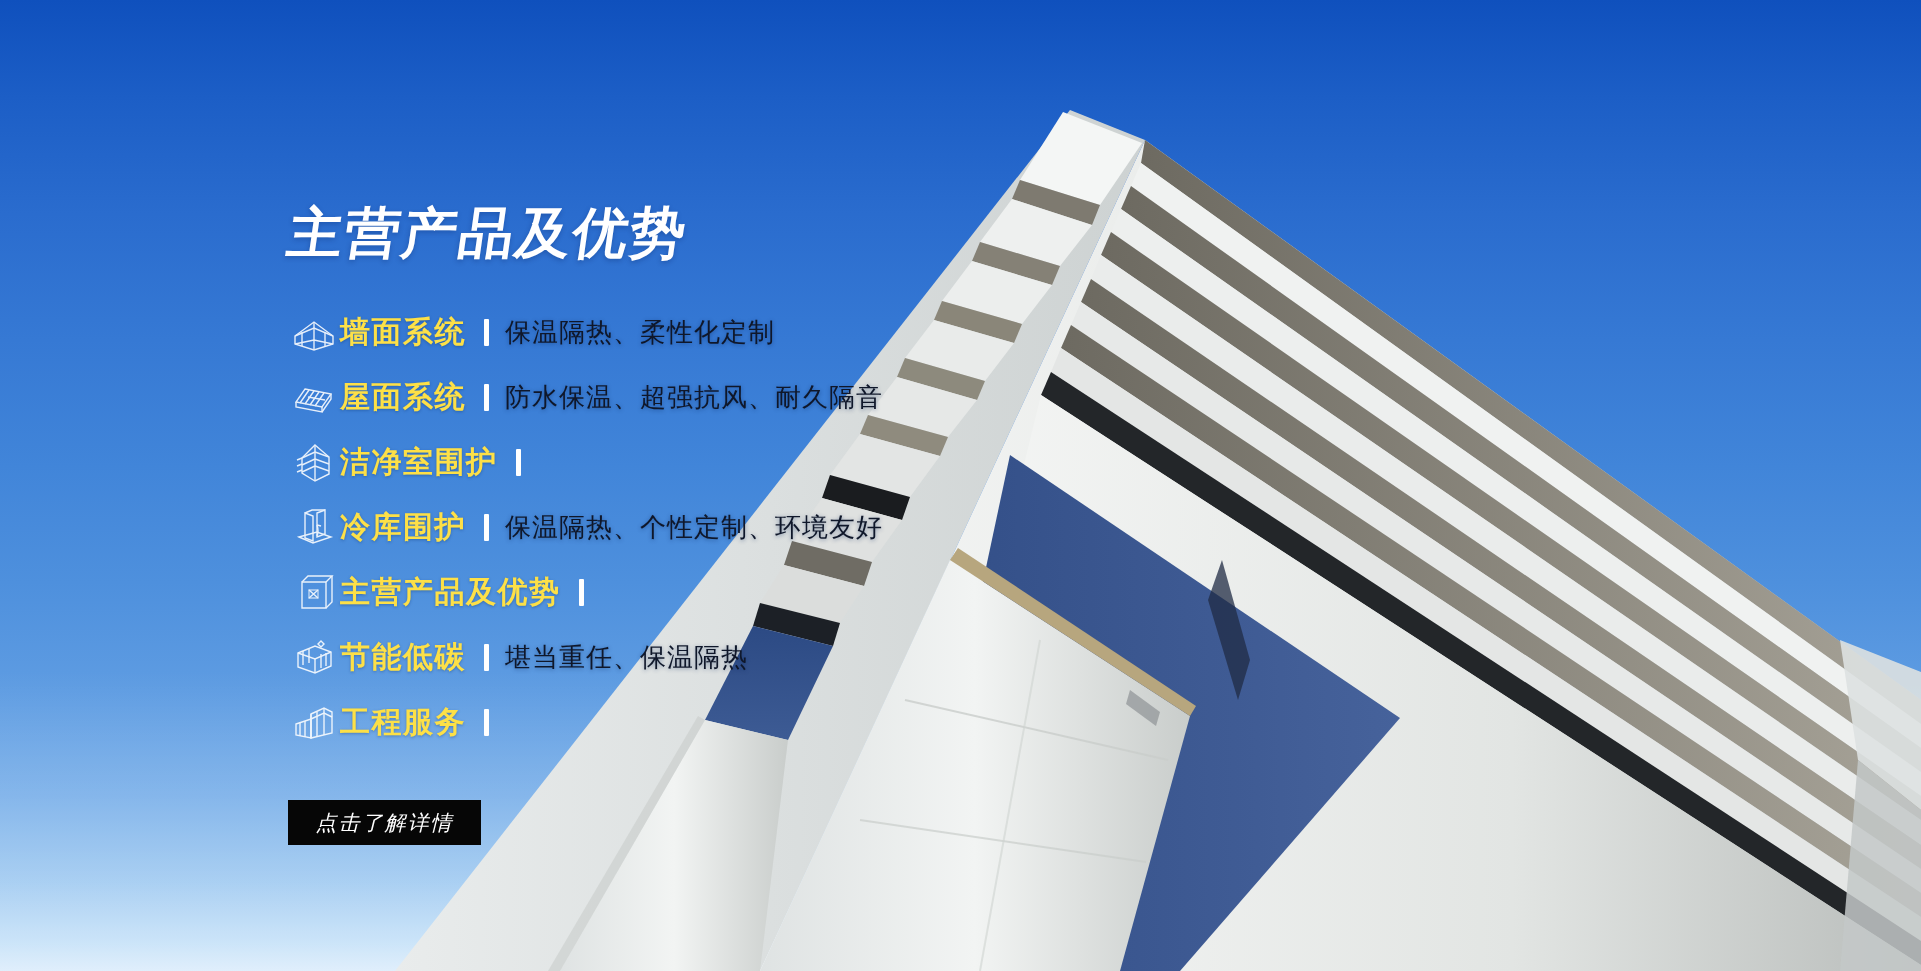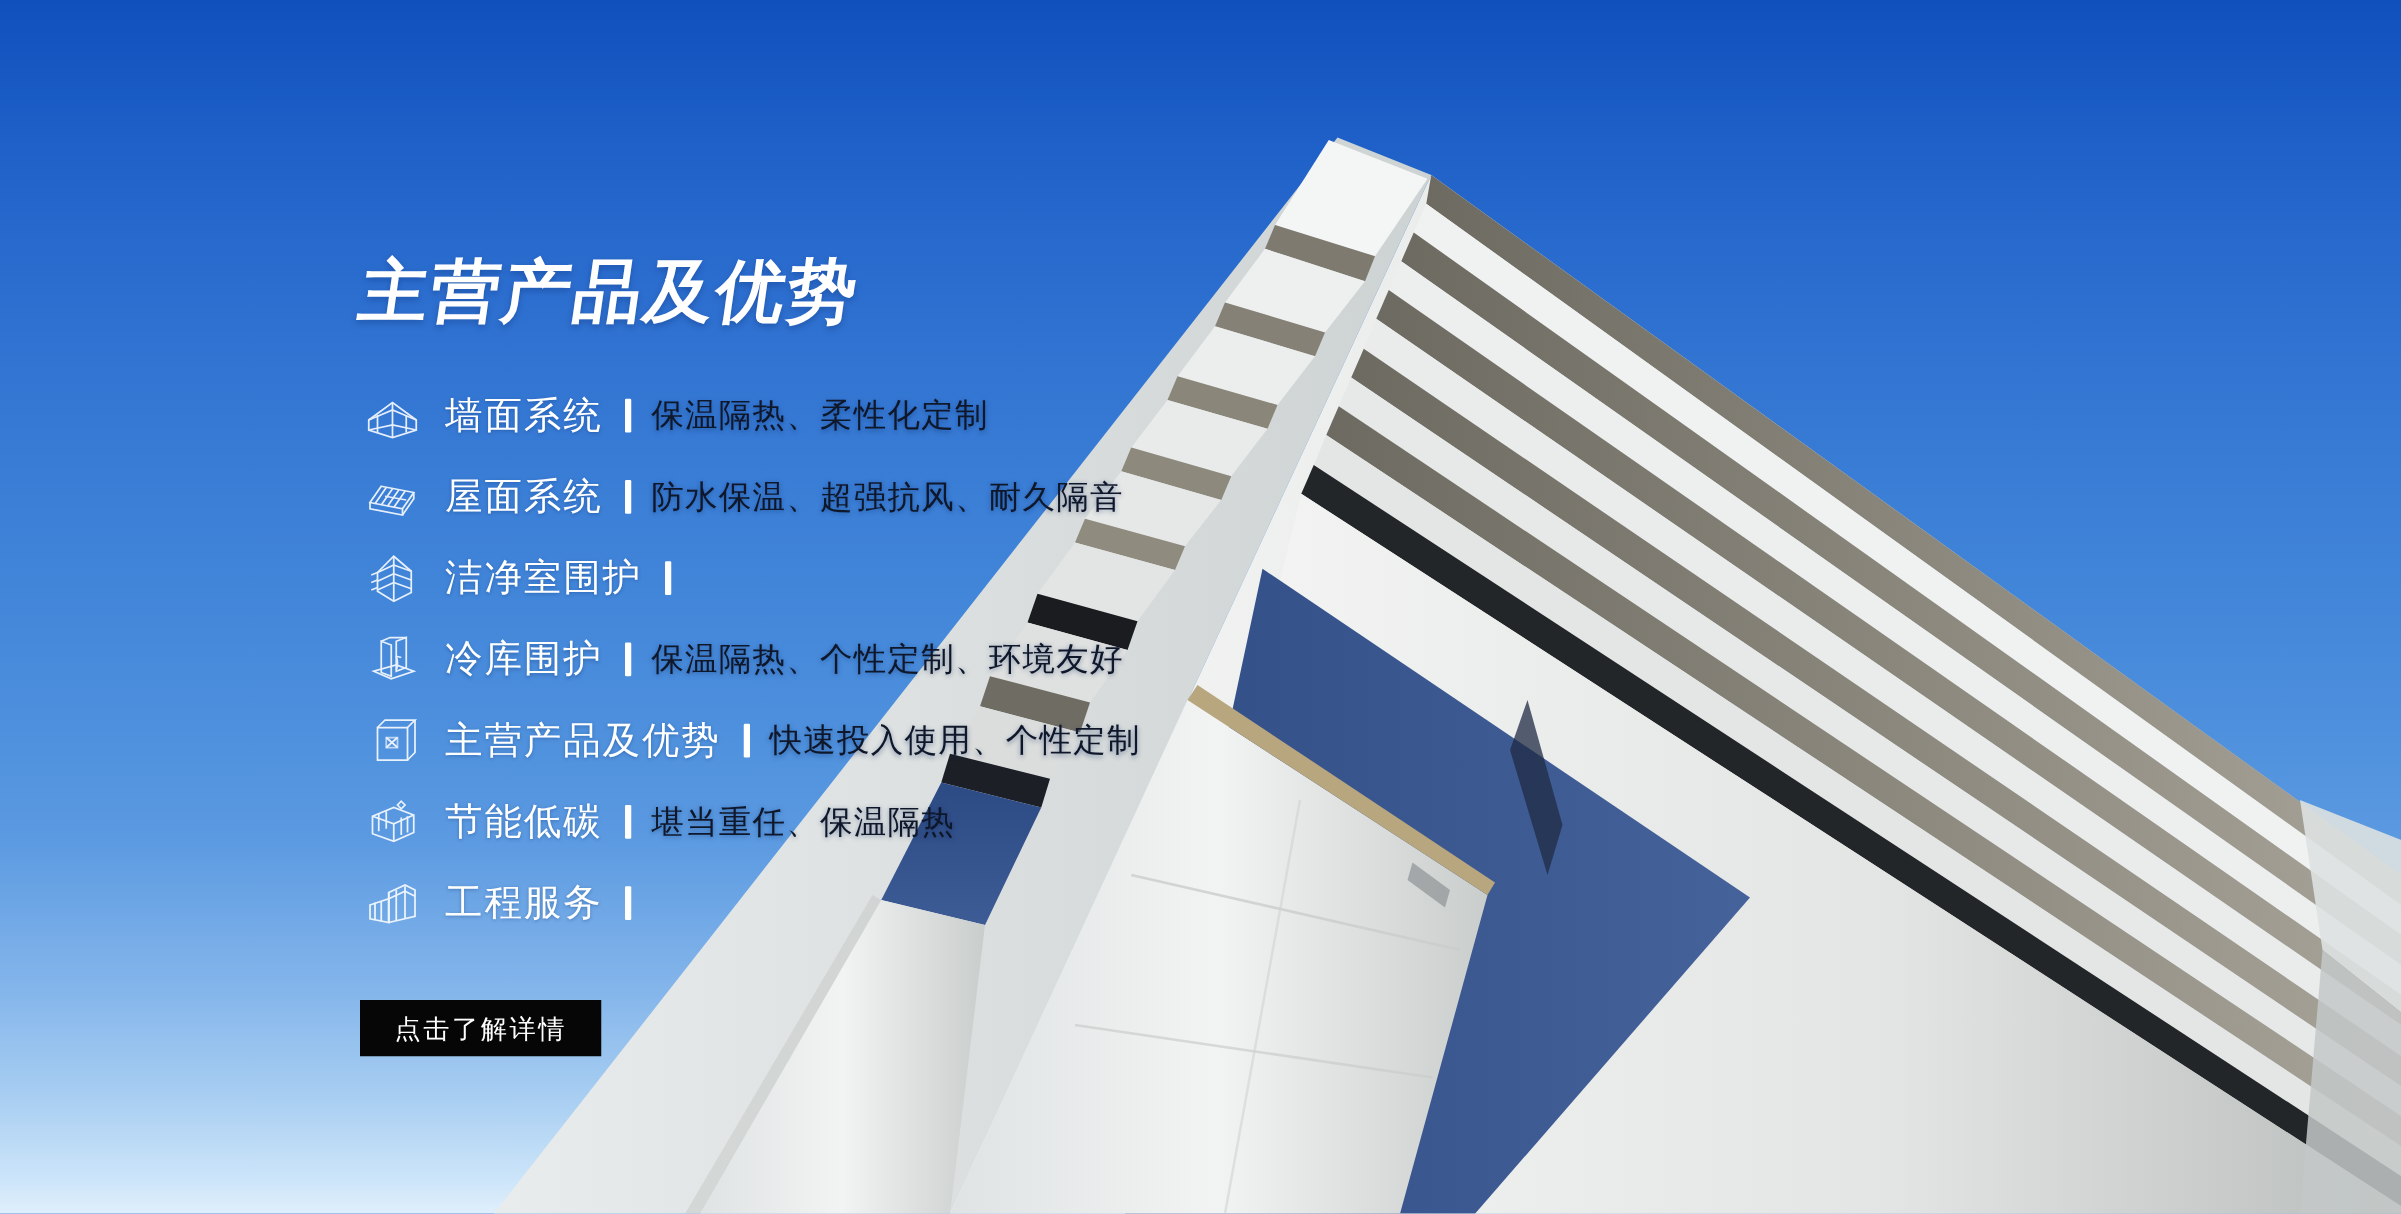--- a/index.html
+++ b/index.html
@@ -84,24 +84,23 @@
     height:52px;
     flex:0 0 52px;
     display:flex;
     align-items:center;
     justify-content:center;
     opacity:0.95;
   }
   .row-icon svg { display:block; }
 
   .row-title {
-    margin-left:16px;
     font-size:30px;
-    font-weight:normal;
-    color:#ffffff;
+    font-weight:bold;
+    color:#fde047;
     letter-spacing:1.5px;
     white-space:nowrap;
     text-shadow:0 1px 3px rgba(0,40,100,0.35);
   }
 
   .row-sep {
     display:inline-block;
     width:5px;
     height:27px;
     background:#ffffff;
@@ -126,20 +125,21 @@
     background:#060606;
     color:#ffffff;
     font-size:21px;
     letter-spacing:2px;
     display:flex;
     align-items:center;
     justify-content:center;
     border:none;
     cursor:pointer;
     font-family:"Liberation Sans","DejaVu Sans",sans-serif;
+    font-style:italic;
   }
 </style>
 </head>
 <body>
 
 <div id="stage">
 
   <div class="sky"></div>
   <div class="sky-haze"></div>
 
@@ -306,21 +306,20 @@
           <svg width="46" height="46" viewBox="0 0 46 46" fill="none" stroke="#ffffff" stroke-width="1.4" opacity="0.92">
             <path d="M11 12 L35 12 L35 38 L11 38 Z"></path>
             <path d="M11 12 L17 6 L41 6 L35 12"></path>
             <path d="M35 38 L41 32 L41 6"></path>
             <path d="M18 20 L27 28 M27 20 L18 28"></path>
             <path d="M18 20 L18 28 L27 28 L27 20 Z" opacity="0.7"></path>
           </svg>
         </span>
         <span class="row-title">主营产品及优势</span>
         <span class="row-sep"></span>
-        <span class="row-desc">快速投入使用、个性定制</span>
       </div>
 
       <div class="row">
         <span class="row-icon">
           <svg width="46" height="46" viewBox="0 0 46 46" fill="none" stroke="#ffffff" stroke-width="1.4" opacity="0.92">
             <path d="M7 18 L24 11 L40 17 L40 31 L24 38 L7 32 Z"></path>
             <path d="M7 18 L24 24 L40 17"></path>
             <path d="M24 24 L24 38"></path>
             <path d="M12 16 L12 30 M18 14 L18 28"></path>
             <path d="M30 19 L30 33 M35 18 L35 31"></path>

